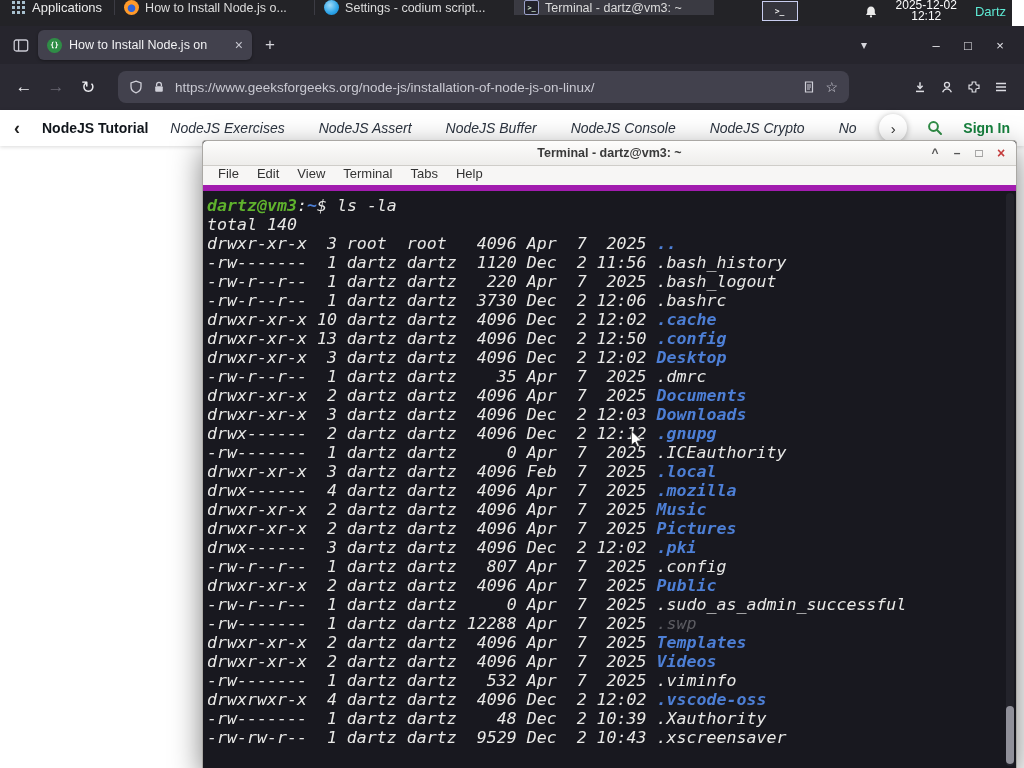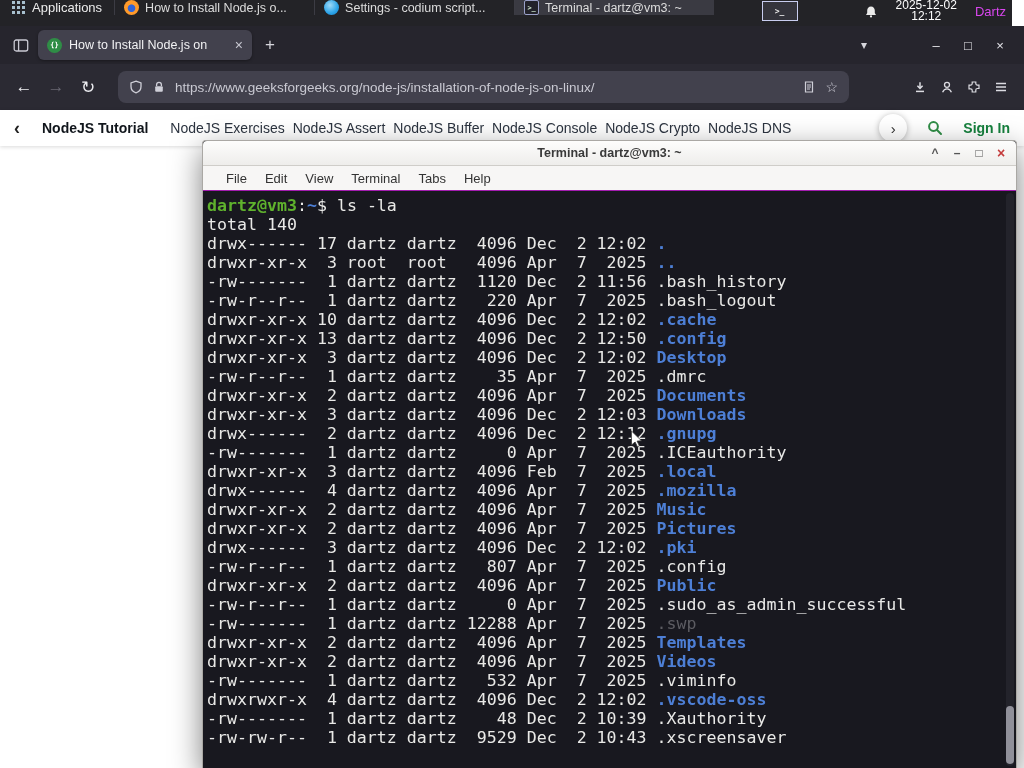--- a/index.html
+++ b/index.html
@@ -30,21 +30,21 @@
   .icon-codium  { width:15px; height:15px; border-radius:50%;
     background: radial-gradient(circle at 40% 35%, #9ed9f7, #2aa3e8 60%, #1b7fc4); }
   .icon-terminal { width:16px; height:15px; border:1px solid #9aa0c8; border-radius:2px;
     background:#22222a; color:#cfe8cf; font:bold 7px "DejaVu Sans Mono", monospace;
     display:flex; align-items:center; justify-content:center; }
   .panel-right { margin-left:auto; display:flex; align-items:center; gap:18px; padding-right:6px; }
   .tray-terminal { width:36px; height:20px; border:1px solid #c8cdf0; background:#34343c;
     display:flex; align-items:center; justify-content:center; color:#e8e8e8;
     font:bold 8px "DejaVu Sans Mono", monospace; margin-right:48px; }
   .clock { font-size:12px; line-height:11px; text-align:center; color:#fff; }
-  .user { font-size:13px; color:#d946ef; }
+  .user { font-size:13px; color:#5eead4; }
 
   
   .tabstrip {
     position:absolute; top:26px; left:0; right:0; height:38px;
     background:#26252d; display:flex; align-items:center; padding:0 8px;
   }
   .ffview { width:26px; height:26px; display:flex; align-items:center; justify-content:center;
     border-radius:4px; margin-right:4px; color:#c9c9d2; }
   .tab { width:214px; height:30px; background:#42414d; border-radius:6px;
     display:flex; align-items:center; gap:7px; padding:0 9px; color:#f2f2f4;
@@ -80,21 +80,21 @@
   .toolbar-right { display:flex; align-items:center; gap:13px; padding-right:8px; color:#dcdce2; }
 
   
   .gfgnav {
     position:absolute; top:110px; left:0; right:0; height:36px; background:#fff;
     display:flex; align-items:center; gap:22px; padding:0 14px;
     font-size:14px; color:#2b333d; box-shadow:0 1px 4px rgba(0,0,0,.15); z-index:5;
   }
   .gchev { font-size:18px; font-weight:bold; color:#222; }
   .gfg-active { font-weight:bold; color:#10151b; white-space:nowrap; }
-  .gfg-links { display:flex; gap:8px; white-space:nowrap; overflow:hidden; }
+  .gfg-links { display:flex; gap:34px; white-space:nowrap; overflow:hidden;font-style:italic; }
   .gfg-link { color:#2c3440; }
   .gfg-right { margin-left:auto; display:flex; align-items:center; gap:20px; }
   .chev-circle { width:28px; height:28px; border-radius:50%; background:#fff;
     box-shadow:0 1px 6px rgba(0,0,0,.3); display:flex; align-items:center; justify-content:center;
     font-size:15px; color:#333; }
   .gsearch { color:var(--gfg-green,#2f8d46); }
   .signin { font-weight:600; color:#15803d; white-space:nowrap; }
 
   .page-bg { position:absolute; top:146px; left:0; right:0; bottom:0; background:#fff; }
 
@@ -104,27 +104,27 @@
     border:1px solid #aaa8a4; border-bottom:none; border-radius:4px 4px 0 0;
     box-shadow:0 10px 30px rgba(0,0,0,.5); background:#18181f;
   }
   .titlebar { height:25px; background:linear-gradient(#fdfdfc,#eeedeb);
     border-bottom:1px solid #cfcdc9; border-radius:4px 4px 0 0;
     display:flex; align-items:center; justify-content:center; position:relative; }
   .title { font-size:12.5px; font-weight:bold; color:#3a3a3a; }
   .tb-controls { position:absolute; right:4px; top:0; bottom:0; display:flex; align-items:center; }
   .tb-btn { width:22px; text-align:center; font-size:12px; color:#555; font-weight:bold; }
   .tb-btn.close { color:var(--close-red,#c43b3b); font-size:14px; }
-  .menubar { height:25px; background:#f7f6f5; border-bottom:1px solid #a21caf;
-    display:flex; align-items:center; padding-left:14px; }
+  .menubar { height:25px; background:#f7f6f5; border-bottom:6px solid #a21caf;
+    display:flex; padding-left:6px; }
   .menu-item { padding:0 9px; font-size:13px; color:#333; }
   .term-content {
     position:absolute; top:50px; left:0; right:0; bottom:0; background:#18181f;
     padding:5px 0 0 4px; overflow:hidden;
-    font-family:"DejaVu Sans Mono", monospace; font-size:16.6px; line-height:19px;
+    font-family:"DejaVu Sans Mono", monospace; font-size:16.6px; line-height:19px;font-style:italic;
   }
   .tline { white-space:pre; color:#e9e9e7; }
   .fname.dir  { color:var(--dir-blue,#4d7fd6); font-weight:bold; }
   .fname.dim  { color:var(--dim-gray,#5d5d63); }
   .p-user { color:var(--prompt-green,#5fb22d); font-weight:bold; }
   .p-path { color:var(--dir-blue,#4d7fd6); font-weight:bold; }
   .term-scroll { position:absolute; top:2px; bottom:2px; right:2px; width:8px;
     background:#23232b; border-radius:4px; }
   .thumb { position:absolute; left:0; right:0; bottom:2px; height:58px;
     background:#90909a; border-radius:4px; }
@@ -288,24 +288,24 @@
         <span class="menu-item">Edit</span>
         <span class="menu-item">View</span>
         <span class="menu-item">Terminal</span>
         <span class="menu-item">Tabs</span>
         <span class="menu-item">Help</span>
       </div>
     <div class="term-content">
       <div class="tline"><span class="p-user">dartz@vm3</span><span>:</span><span class="p-path">~</span><span>$</span><span> ls -la</span></div>
       <div class="tline">total 140</div>
       <div>
-          <div class="tline"><span class="meta">drwx------ 17 dartz dartz  4096 Dec  2 12:02 </span><span class="fname dir">.</span></div>
           <div class="tline"><span class="meta">drwxr-xr-x  3 root  root   4096 Apr  7  2025 </span><span class="fname dir">..</span></div>
           <div class="tline"><span class="meta">-rw-------  1 dartz dartz  1120 Dec  2 11:56 </span><span class="fname file">.bash_history</span></div>
           <div class="tline"><span class="meta">-rw-r--r--  1 dartz dartz   220 Apr  7  2025 </span><span class="fname file">.bash_logout</span></div>
+          <div class="tline"><span class="meta">-rw-r--r--  1 dartz dartz  3730 Dec  2 12:06 </span><span class="fname file">.bashrc</span></div>
           <div class="tline"><span class="meta">drwxr-xr-x 10 dartz dartz  4096 Dec  2 12:02 </span><span class="fname dir">.cache</span></div>
           <div class="tline"><span class="meta">drwxr-xr-x 13 dartz dartz  4096 Dec  2 12:50 </span><span class="fname dir">.config</span></div>
           <div class="tline"><span class="meta">drwxr-xr-x  3 dartz dartz  4096 Dec  2 12:02 </span><span class="fname dir">Desktop</span></div>
           <div class="tline"><span class="meta">-rw-r--r--  1 dartz dartz    35 Apr  7  2025 </span><span class="fname file">.dmrc</span></div>
           <div class="tline"><span class="meta">drwxr-xr-x  2 dartz dartz  4096 Apr  7  2025 </span><span class="fname dir">Documents</span></div>
           <div class="tline"><span class="meta">drwxr-xr-x  3 dartz dartz  4096 Dec  2 12:03 </span><span class="fname dir">Downloads</span></div>
           <div class="tline"><span class="meta">drwx------  2 dartz dartz  4096 Dec  2 12:12 </span><span class="fname dir">.gnupg</span></div>
           <div class="tline"><span class="meta">-rw-------  1 dartz dartz     0 Apr  7  2025 </span><span class="fname file">.ICEauthority</span></div>
           <div class="tline"><span class="meta">drwxr-xr-x  3 dartz dartz  4096 Feb  7  2025 </span><span class="fname dir">.local</span></div>
           <div class="tline"><span class="meta">drwx------  4 dartz dartz  4096 Apr  7  2025 </span><span class="fname dir">.mozilla</span></div>

